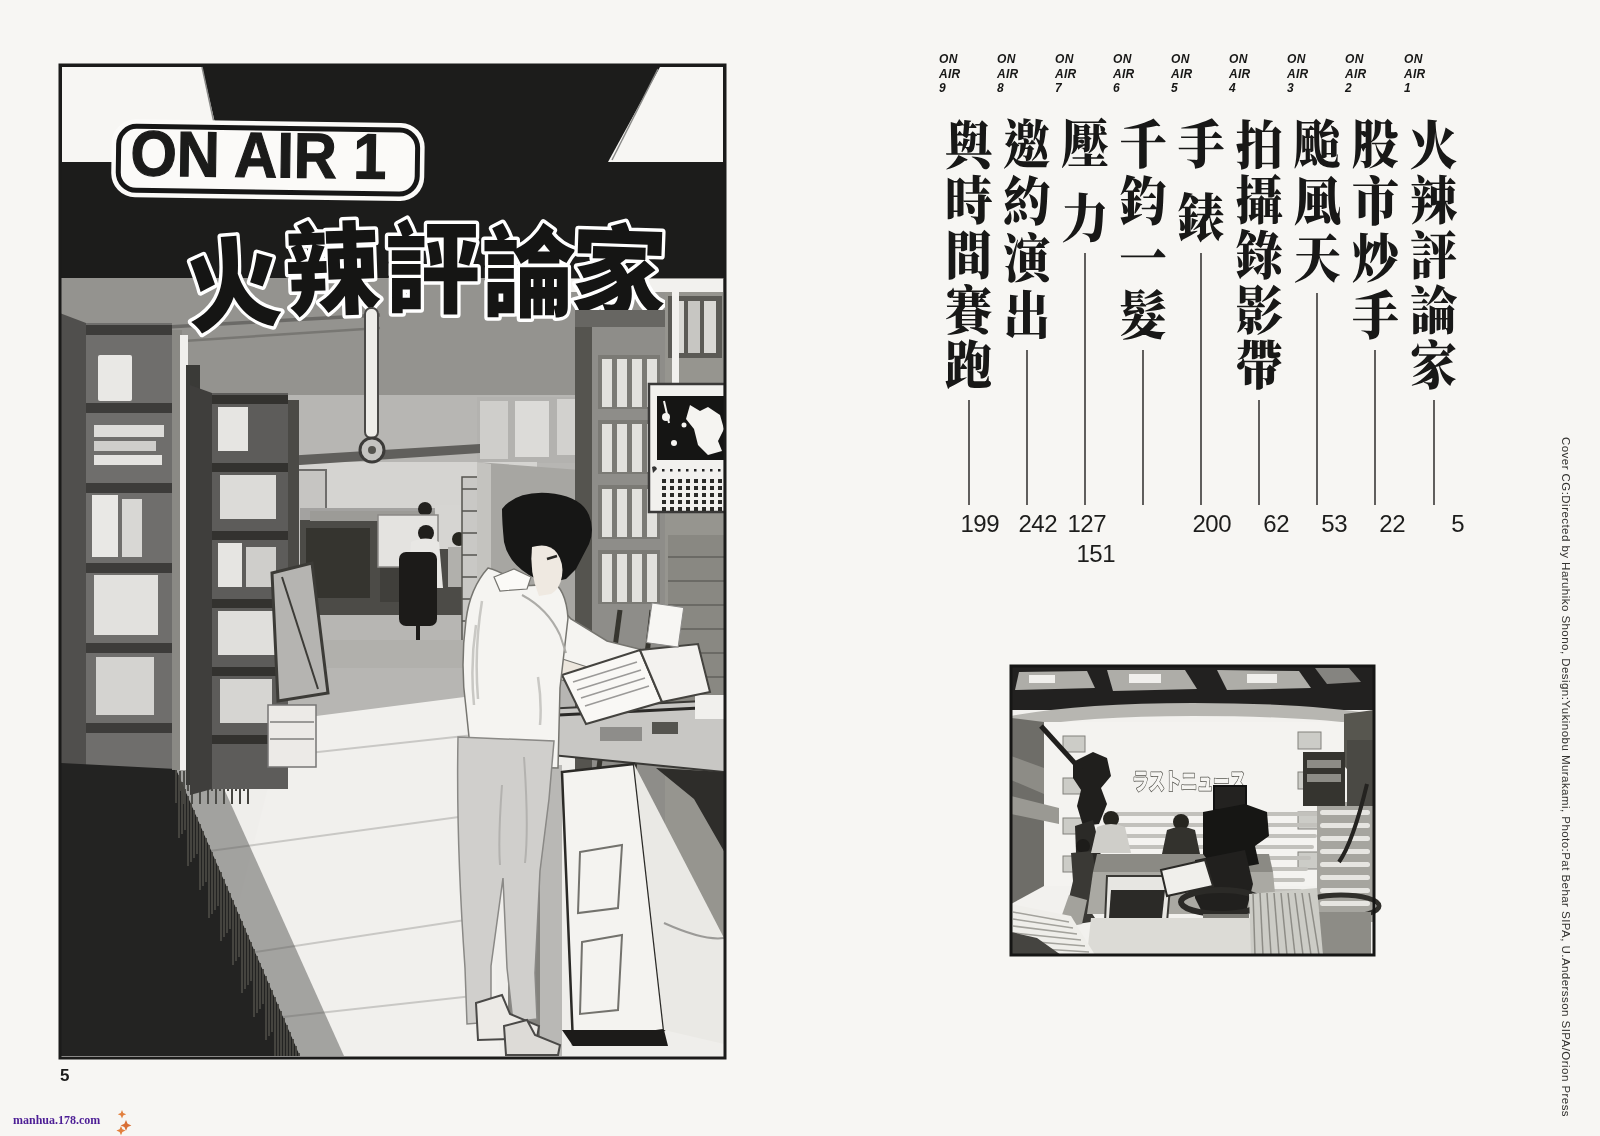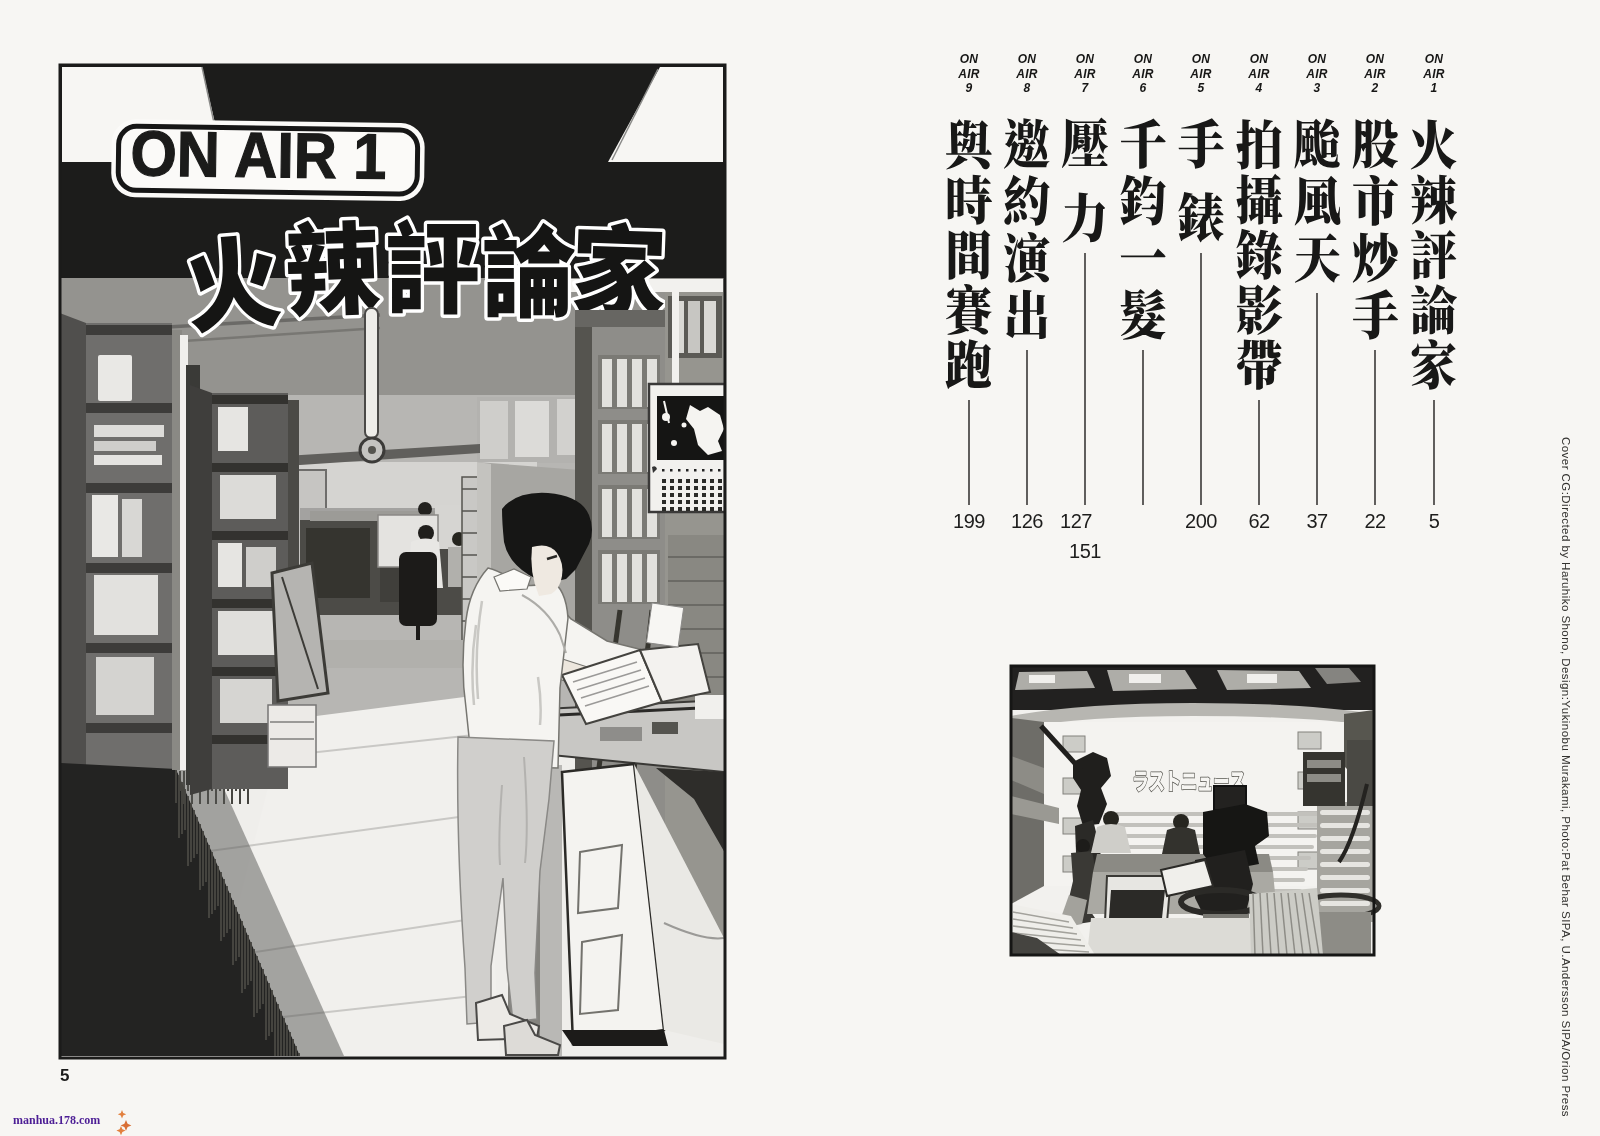--- a/index.html
+++ b/index.html
@@ -1,18 +1,18 @@
 <!DOCTYPE html>
 <html><head><meta charset="utf-8">
 <style>
 html,body{margin:0;padding:0;width:1600px;height:1136px;background:#f7f6f3;overflow:hidden}
 body{font-family:"Liberation Sans",sans-serif;position:relative}
 .abs{position:absolute}
-.onair{font-weight:bold;font-style:italic;font-size:12px;line-height:14.5px;text-align:center;color:#171716;letter-spacing:0.3px}
-.pnum{font-size:20px;color:#1d1d1c;text-align:center;letter-spacing:-0.5px}
+.onair{font-weight:bold;font-style:italic;font-size:12px;line-height:14.5px;color:#171716;letter-spacing:0.3px}
+.pnum{font-size:24px;color:#1d1d1c;text-align:right;letter-spacing:-0.5px}
 </style></head>
 <body>
 
 <svg class="abs" style="left:0;top:0" width="1600" height="1136" viewBox="0 0 1600 1136">
 
 <clipPath id="pc">
       <rect x="61" y="66" width="663" height="990"></rect>
     </clipPath>
 <g clip-path="url(#pc)">
 <rect x="60" y="65" width="665" height="993" fill="#efeeeb"></rect>
@@ -524,41 +524,41 @@
 <div class="abs onair" style="left:1404px;top:52px;width:60px">ON<br>AIR<br>1</div>
 
 <div class="abs pnum" style="left:1404px;top:510px;width:60px">5</div>
 
 <div class="abs onair" style="left:1345px;top:52px;width:60px">ON<br>AIR<br>2</div>
 
 <div class="abs pnum" style="left:1345px;top:510px;width:60px">22</div>
 
 <div class="abs onair" style="left:1287px;top:52px;width:60px">ON<br>AIR<br>3</div>
 
-<div class="abs pnum" style="left:1287px;top:510px;width:60px">37</div>
+<div class="abs pnum" style="left:1287px;top:510px;width:60px">53</div>
 
 <div class="abs onair" style="left:1229px;top:52px;width:60px">ON<br>AIR<br>4</div>
 
 <div class="abs pnum" style="left:1229px;top:510px;width:60px">62</div>
 
 <div class="abs onair" style="left:1171px;top:52px;width:60px">ON<br>AIR<br>5</div>
 
 <div class="abs pnum" style="left:1171px;top:510px;width:60px">200</div>
 
 <div class="abs onair" style="left:1113px;top:52px;width:60px">ON<br>AIR<br>6</div>
 
 <div class="abs pnum" style="left:1046px;top:510px;width:60px">127</div>
 
 <div class="abs onair" style="left:1055px;top:52px;width:60px">ON<br>AIR<br>7</div>
 
 <div class="abs pnum" style="left:1055px;top:540px;width:60px">151</div>
 
 <div class="abs onair" style="left:997px;top:52px;width:60px">ON<br>AIR<br>8</div>
 
-<div class="abs pnum" style="left:997px;top:510px;width:60px">126</div>
+<div class="abs pnum" style="left:997px;top:510px;width:60px">242</div>
 
 <div class="abs onair" style="left:939px;top:52px;width:60px">ON<br>AIR<br>9</div>
 
 <div class="abs pnum" style="left:939px;top:510px;width:60px">199</div>
 
 <div class="abs" style="left:60px;top:1066px;font-size:17px;font-weight:bold;color:#1b1b1a">5</div>
 
 <div class="abs" style="left:1560px;top:437px;writing-mode:vertical-rl;font-size:11.5px;color:#33322f;letter-spacing:0.45px">Cover CG:Directed by Haruhiko Shono, Design:Yukinobu Murakami, Photo:Pat Behar SIPA, U.Andersson SIPA/Orion Press</div>
 
 <div class="abs" style="left:13px;top:1113px;font-family:'Liberation Serif',serif;font-weight:bold;font-size:12px;color:#4c1d95">manhua.178.com</div>

